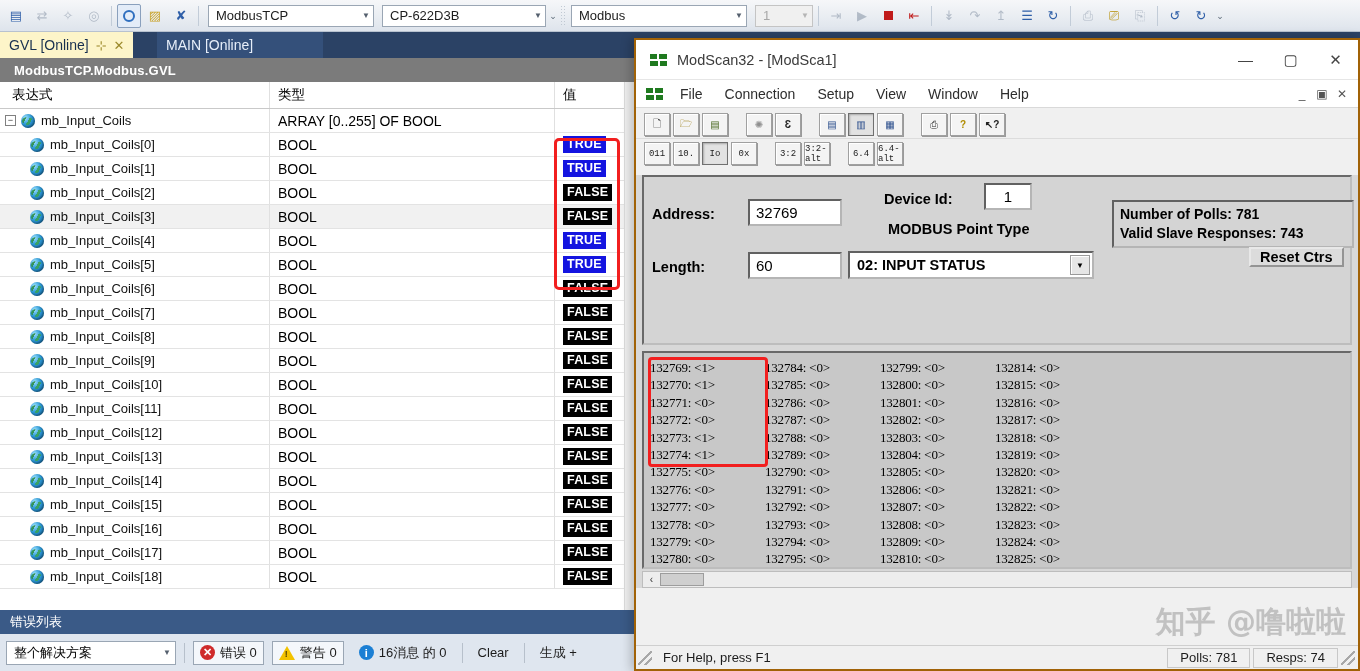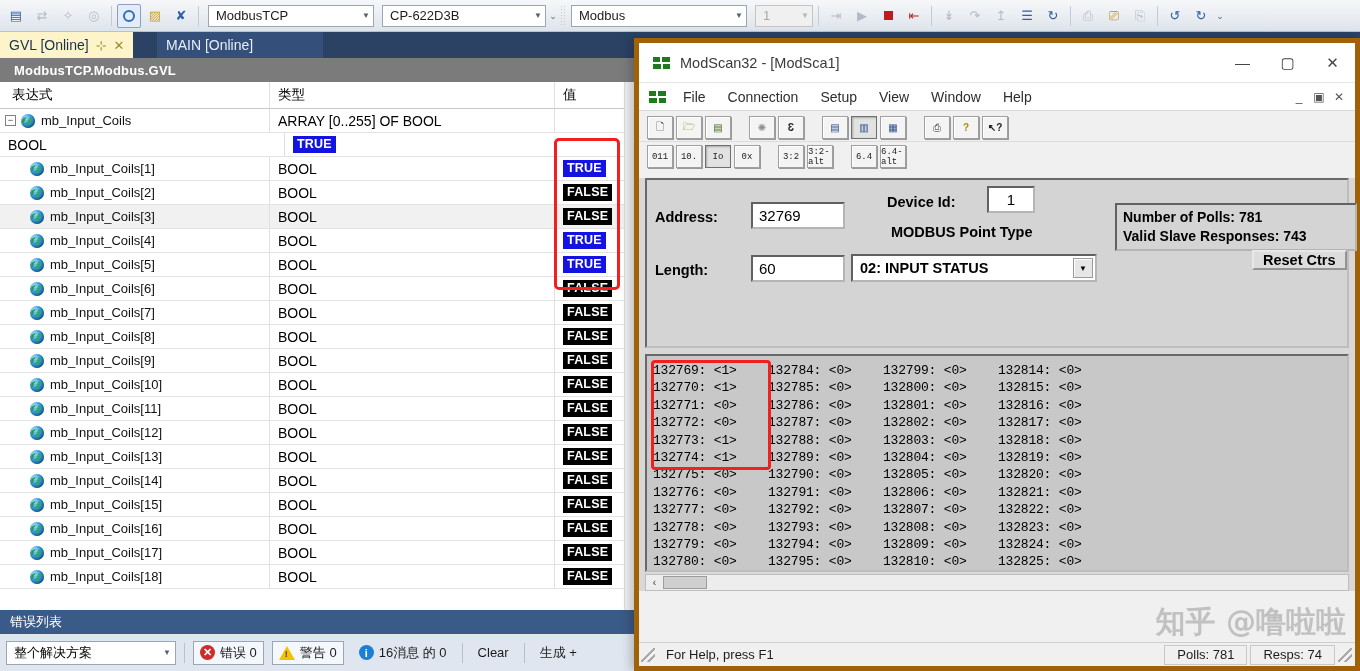--- a/index.html
+++ b/index.html
@@ -127,21 +127,21 @@
                font-size:11px;display:flex;align-items:center;justify-content:center;font-weight:bold; }
   .badge-warn { width:0;height:0;border-left:8px solid transparent;border-right:8px solid transparent;
                 border-bottom:14px solid #f2c200; position:relative; }
   .badge-warn::after{content:"!";position:absolute;left:-2px;top:3px;font-size:9px;color:#5a4500;font-weight:bold;}
   .badge-info { width:15px;height:15px;border-radius:50%;background:#1b7fd4;color:#fff;
                 font-size:11px;display:flex;align-items:center;justify-content:center;font-weight:bold; }
 
   
   #modscan {
     position:absolute; left:634px; top:38px; width:726px; height:633px;
-    background:#f0f0f0; border:5px solid #a16207;
+    background:#f0f0f0; border:2px solid #a16207;
     box-shadow:-3px 0 10px rgba(0,0,0,.22);
   }
   .ms-title { height:40px; background:#ffffff; display:flex; align-items:center;
               padding-left:14px; border-bottom:1px solid #e6e6e6; }
   .ms-title .tt { font-size:14.5px; color:#3b3b3b; margin-left:10px; }
   .ms-winbtns { margin-left:auto; display:flex; height:100%; }
   .ms-winbtn { width:45px; height:100%; display:flex; align-items:center;
                justify-content:center; font-size:15px; color:#444; }
   .msicon { width:17px;height:12px;position:relative;flex:none; }
   .msicon i { position:absolute; display:block; }
@@ -185,21 +185,21 @@
   .ctrbox { border:2px inset #b5b5b5; background:#d4d4d4; padding:3px 6px; }
   .ctrbox div { font-weight:bold; font-size:14px; color:#000; line-height:19px; white-space:nowrap;}
   .btn3d { border:2px outset #e8e8e8; background:#dcdcdc; font-weight:bold;
            font-size:14.5px; padding:0 9px; color:#000; }
 
   
   .ms-grid { position:relative; margin:6px 6px 0 6px; height:218px;
              background:#c8c8c8; border:2px inset #bdbdbd; overflow:hidden; }
   .gridwrap { display:flex; padding:6px 0 0 6px; }
   .gcol { width:115px; }
-  .gcell { font-family:Liberation Mono, monospace; font-size:13px; color:#000;
+  .gcell { font-family:Liberation Serif, serif; font-size:13px; color:#000;
            line-height:17.4px; white-space:pre; letter-spacing:-0.2px; }
   .redbox2 { position:absolute; left:4px; top:4px; width:120px; height:110px;
              border:3px solid #f21f1f; border-radius:4px; pointer-events:none; z-index:20; }
 
   .hscroll { margin:2px 6px 0 6px; height:17px; background:#ededed;
              border:1px solid #bdbdbd; display:flex; align-items:center; }
   .hscroll .ar { width:17px; text-align:center; font-size:10px; color:#333; }
   .hthumb { width:44px; height:13px; background:#cfcfcf; border:1px solid #9d9d9d; }
 
   .ms-status { position:absolute; left:0; bottom:0; width:100%; height:24px;
@@ -304,20 +304,24 @@
         <span class="twisty">−</span>
         <span class="globe"></span>
         <span>mb_Input_Coils</span>
       </div>
       <div class="c-type">ARRAY [0..255] OF BOOL</div>
       <div class="c-val"></div>
     </div>
 
     <div id="rows-host">
         <div class="wrow">
+          <div class="c-expr indent">
+            <span class="globe"></span>
+            <span>mb_Input_Coils[0]</span>
+          </div>
           <div class="c-type">BOOL</div>
           <div class="c-val">
             <span class="vbox vtrue">TRUE</span>
           </div>
         </div>
         <div class="wrow">
           <div class="c-expr indent">
             <span class="globe"></span>
             <span>mb_Input_Coils[1]</span>
           </div>

